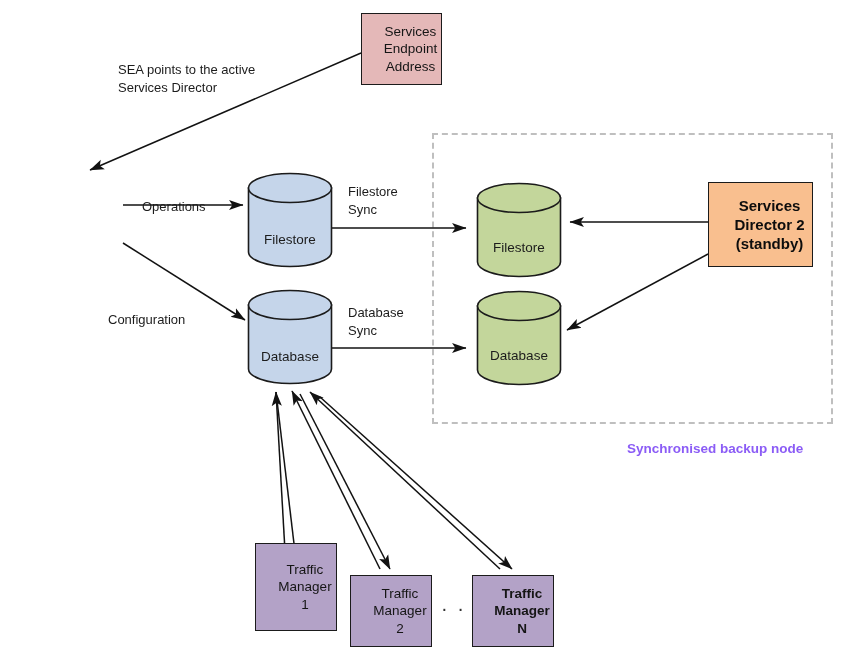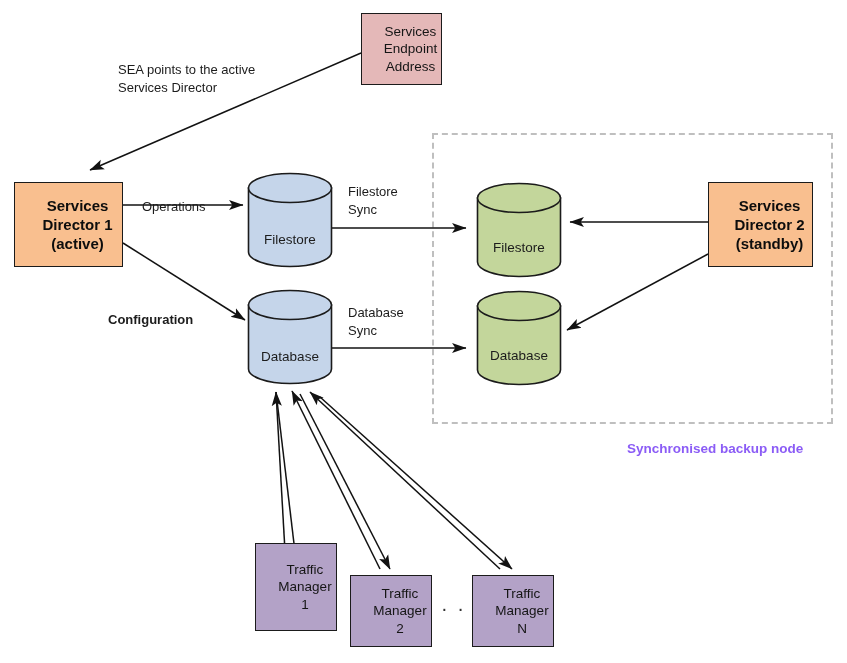--- a/index.html
+++ b/index.html
@@ -137,23 +137,20 @@
     </g>
   </svg>
 
   <div class="node rect-node sea-box" style="left:361px; top:13px; width:81px; height:72px;">Services
 Endpoint
 Address</div>
 
   <div class="label" style="left:118px; top:61px; width:230px;">SEA points to the  active
 Services Director</div>
 
-  <div class="node rect-node sd-box" style="left:14px; top:182px; width:109px; height:85px;">Services
-Director 1
-(active)</div>
 
   <div class="node rect-node sd-box" style="left:708px; top:182px; width:105px; height:85px;">Services
 Director 2
 (standby)</div>
 
   <div class="cyl" style="left:247px; top:172px; width:86px; height:96px;">
     <svg width="86" height="96" viewBox="0 0 86 96">
       <path d="M1.5,16 L1.5,80 A41.5,14.5 0 0 0 84.5,80 L84.5,16 Z" fill="#c5d5ea" stroke="#1b1b1b" stroke-width="1.6"></path>
       <ellipse cx="43" cy="16" rx="41.5" ry="14.5" fill="#c5d5ea" stroke="#1b1b1b" stroke-width="1.6"></ellipse>
     </svg>
@@ -178,35 +175,35 @@
 
   <div class="cyl" style="left:476px; top:290px; width:86px; height:96px;">
     <svg width="86" height="96" viewBox="0 0 86 96">
       <path d="M1.5,16 L1.5,80 A41.5,14.5 0 0 0 84.5,80 L84.5,16 Z" fill="#c3d69b" stroke="#1b1b1b" stroke-width="1.6"></path>
       <ellipse cx="43" cy="16" rx="41.5" ry="14.5" fill="#c3d69b" stroke="#1b1b1b" stroke-width="1.6"></ellipse>
     </svg>
     <div class="cyl-text" style="top:58px;">Database</div>
   </div>
 
   <div class="label" style="left:142px; top:198px;text-align:center;">Operations</div>
-  <div class="label" style="left:108px; top:311px;font-weight:bold;">Configuration</div>
+  <div class="label" style="left:108px; top:311px;">Configuration</div>
   <div class="label" style="left:348px; top:183px;">Filestore
 Sync</div>
   <div class="label" style="left:348px; top:304px;">Database
 Sync</div>
 
   <div class="backup-label" style="left:627px; top:441px;">Synchronised backup node</div>
 
   <div class="node rect-node tm-box" style="left:255px; top:543px; width:82px; height:88px;">Traffic
 Manager
 1</div>
 
   <div class="node rect-node tm-box" style="left:350px; top:575px; width:82px; height:72px;">Traffic
 Manager
 2</div>
 
   <div class="ellipsis" style="left:441px; top:597px;">· · ·</div>
 
-  <div class="node rect-node tm-box" style="left:472px; top:575px; width:82px; height:72px;">Traffic
+  <div class="node rect-node tm-box" style="left:472px; top:575px; width:82px; height:72px;font-weight:bold;">Traffic
 Manager
 N</div>
 
 </div>
 
 </body></html>

